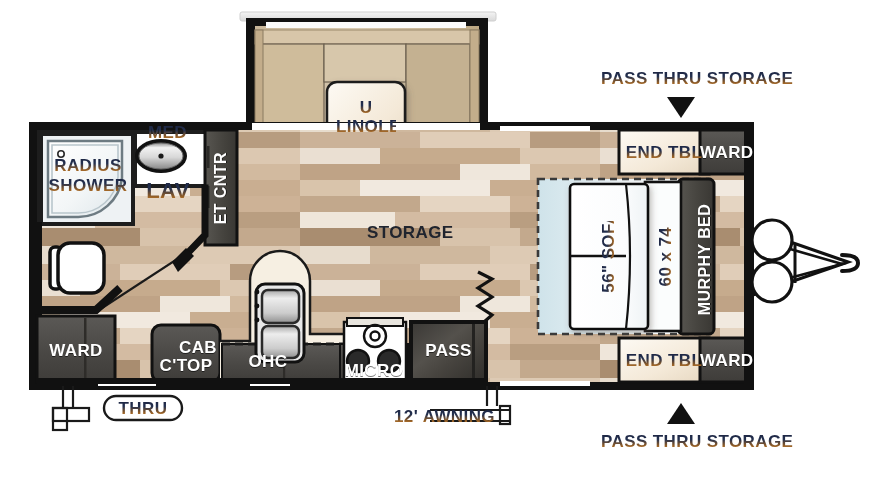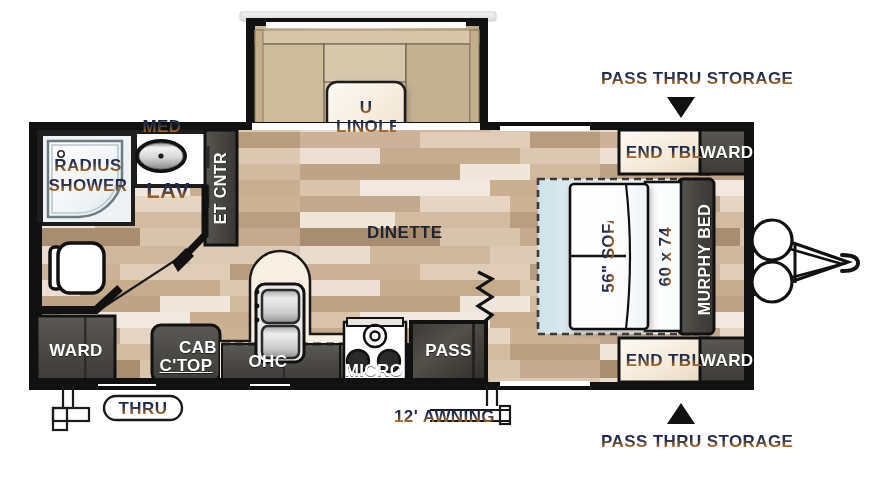--- a/index.html
+++ b/index.html
@@ -354,35 +354,35 @@
 
   <div class="lbl lbl-dark" style="left:601px; top:433px; font-size:17px;">PASS THRU STORAGE</div>
 
   <div class="lbl lbl-dark" style="left:114px; top:400px; width:58px; font-size:17px;">THRU</div>
 
   <div class="lbl lbl-dark" style="left:362px; top:408px; font-size:17px;margin-left:32px;">12' AWNING</div>
 
   <div class="lbl lbl-dark" style="left:45px; top:157px; width:86px; font-size:17px;">RADIUS</div>
   <div class="lbl lbl-dark" style="left:45px; top:177px; width:86px; font-size:17px;">SHOWER</div>
 
-  <div class="lbl lbl-dark" style="left:137px; top:118px; width:50px; font-size:17px;">MED</div>
+  <div class="lbl lbl-dark" style="left:137px; top:124px; width:50px; font-size:17px;text-align:right;">MED</div>
 
   <div class="lbl lbl-dark" style="left:140px; top:180px; width:44px; font-size:22px;margin-left:6px;">LAV</div>
 
   <div class="lbl lbl-light vert" style="left:180px; top:180px; width:82px; font-size:16px;">ET CNTR</div>
 
   <div class="lbl lbl-dark" style="left:336px; top:99px; width:60px; font-size:17px;">U</div>
   <div class="lbl lbl-dark" style="left:336px; top:118px; width:60px; font-size:17px;">LINOLEUM</div>
 
-  <div class="lbl lbl-plain" style="left:367px; top:224px; font-size:17px;">DINETTE</div>
+  <div class="lbl lbl-plain" style="left:367px; top:224px; font-size:17px;">STORAGE</div>
 
   <div class="lbl lbl-light" style="left:37px; top:342px; width:78px; font-size:17px;">WARD</div>
 
   <div class="lbl lbl-light" style="left:152px; top:339px; width:68px; font-size:17px;padding-left:12px;">CAB</div>
-  <div class="lbl lbl-light" style="left:152px; top:357px; width:68px; font-size:17px;text-decoration:underline;">C'TOP</div>
+  <div class="lbl lbl-light" style="left:152px; top:357px; width:68px; font-size:17px;">C'TOP</div>
 
   <div class="lbl lbl-light" style="left:240px; top:353px; width:56px; font-size:17px;">OHC</div>
 
   <div class="lbl lbl-light" style="left:340px; top:362px; width:68px; font-size:17px;">MICRO</div>
 
   <div class="lbl lbl-light" style="left:411px; top:342px; width:75px; font-size:17px;">PASS</div>
 
   <div class="lbl lbl-dark vert" style="left:573px; top:248px; width:72px; font-size:17px;">56" SOFA</div>
 
   <div class="lbl lbl-dark vert" style="left:633px; top:248px; width:66px; font-size:17px;">60 x 74</div>

